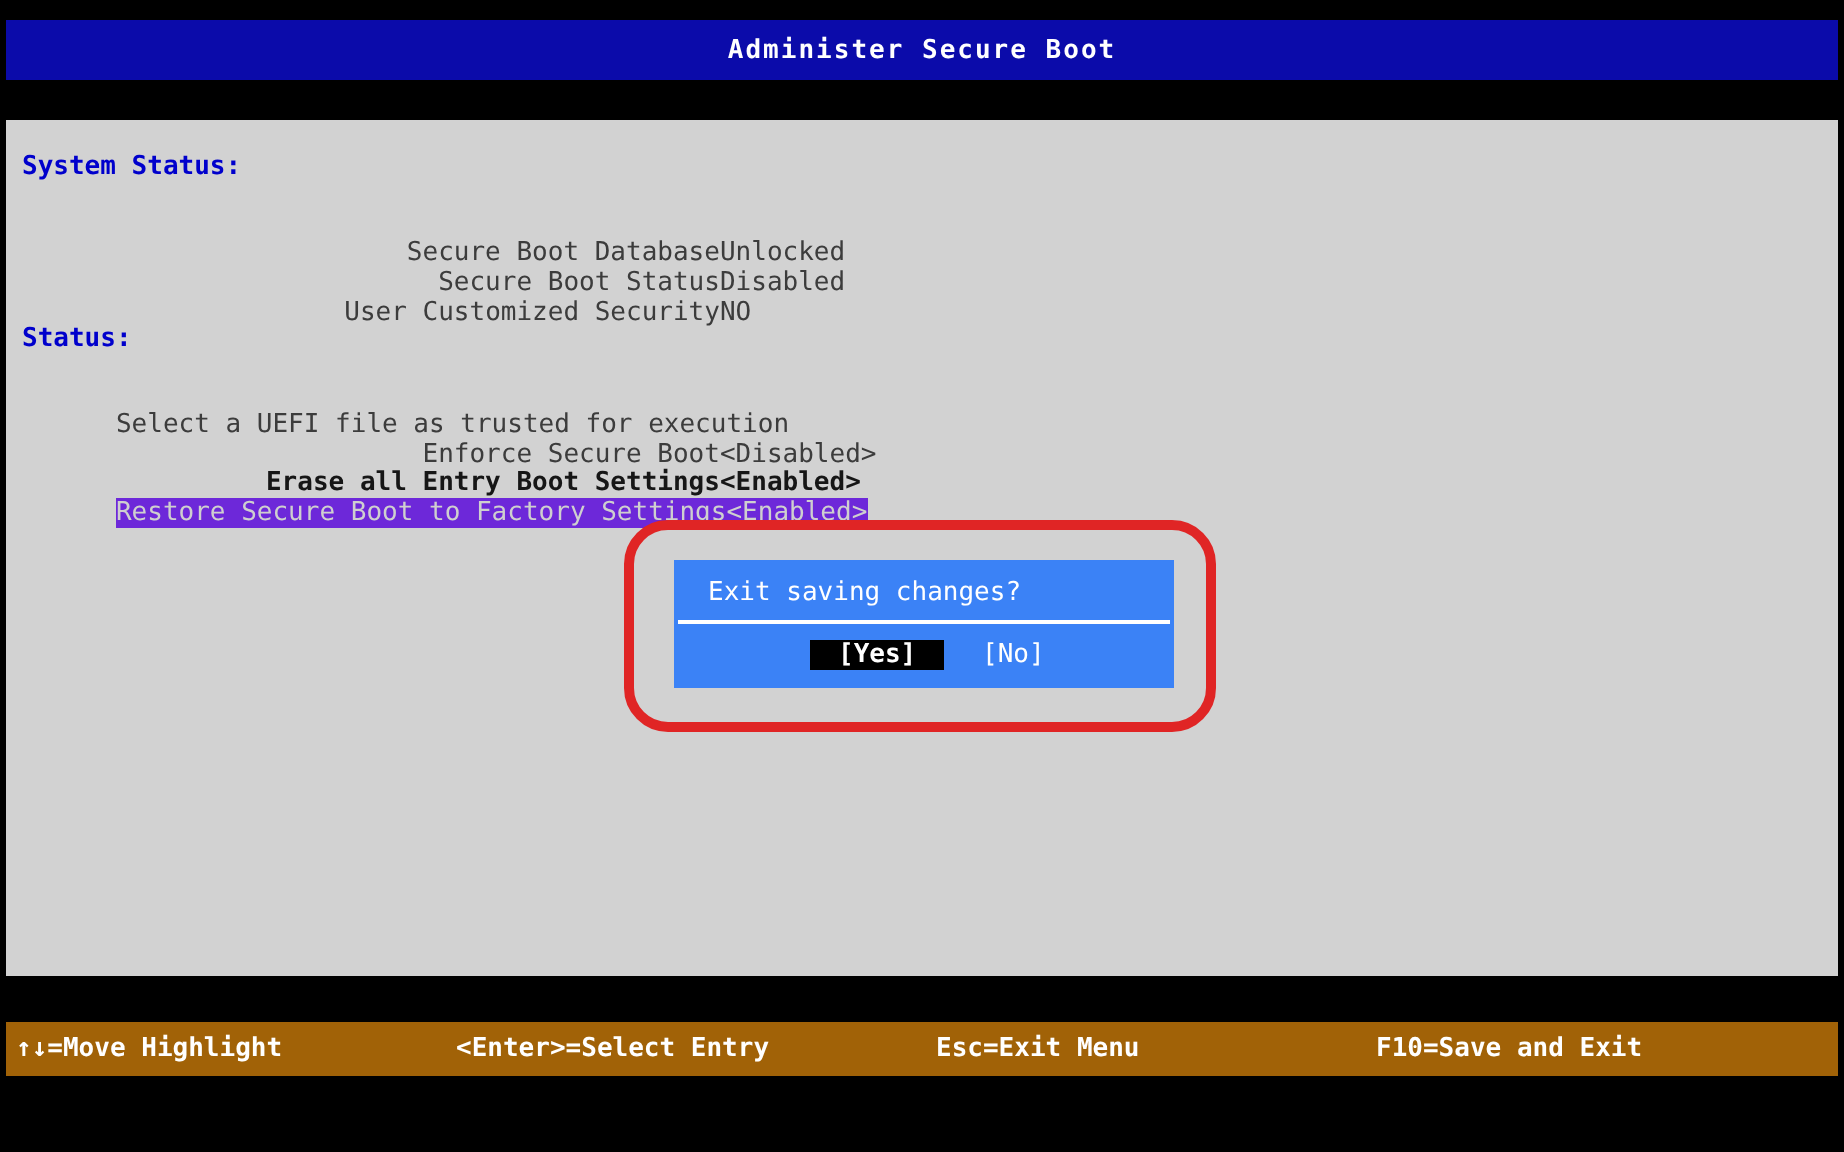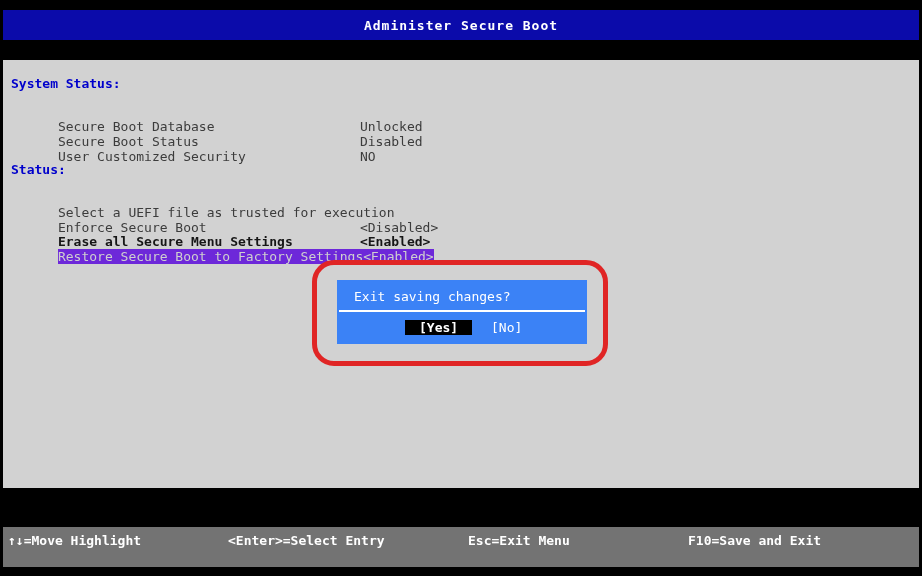--- a/index.html
+++ b/index.html
@@ -1,15 +1,15 @@
 <!DOCTYPE html>
 <html><head>
 <meta charset="utf-8">
 <style>
-  * { margin:0; padding:0; box-sizing:border-box; }
+  * { margin:0; padding:0; box-sizing:border-box;text-align:right; }
   html,body { width:922px; height:576px; }
   body {
     background:#000;
     font-family:"DejaVu Sans Mono", monospace;
     font-size:13px;
     position:relative;
     overflow:hidden;
   }
 
   
@@ -65,22 +65,22 @@
 
   
   .red-box {
     position:absolute; left:309px; top:200px; width:296px; height:106px;
     border:5px solid #e02525; border-radius:22px;
     pointer-events:none;
   }
 
   
   .footer {
-    position:absolute; left:3px; top:527px; width:916px; height:40px;
-    background:#737373; color:#ffffff; font-weight:bold;
+    position:absolute; left:3px; top:511px; width:916px; height:27px;
+    background:#a16207; color:#ffffff; font-weight:bold;
   }
   .footer span {
     position:absolute; top:6px; white-space:pre;
   }
   .footer .f1 { left:5px; }
   .footer .f2 { left:225px; }
   .footer .f3 { left:465px; }
   .footer .f4 { left:685px; }
 </style>
 </head>
@@ -108,21 +108,21 @@
 
     <div class="heading" style="top:102px">Status:</div>
 
     <div class="row opt-row" style="top:130px">
       <span class="lbl">Select a UEFI file as trusted for execution</span><span class="val"></span>
     </div>
     <div class="row opt-row" style="top:145px">
       <span class="lbl">Enforce Secure Boot</span><span class="val">&lt;Disabled&gt;</span>
     </div>
     <div class="row opt-row b" style="top:159px">
-      <span class="lbl">Erase all Secure Menu Settings</span><span class="val">&lt;Enabled&gt;</span>
+      <span class="lbl">Erase all Entry Boot Settings</span><span class="val">&lt;Enabled&gt;</span>
     </div>
     <div class="row opt-row hl" style="top:174px">
       <span class="lbl">Restore Secure Boot to Factory Settings</span><span class="val">&lt;Enabled&gt;</span>
     </div>
 
 
     <div class="dialog">
       <div class="dlg-title">Exit saving changes?</div>
       <div class="dlg-sep"></div>
       <span class="dlg-btn yes">[Yes]</span>

